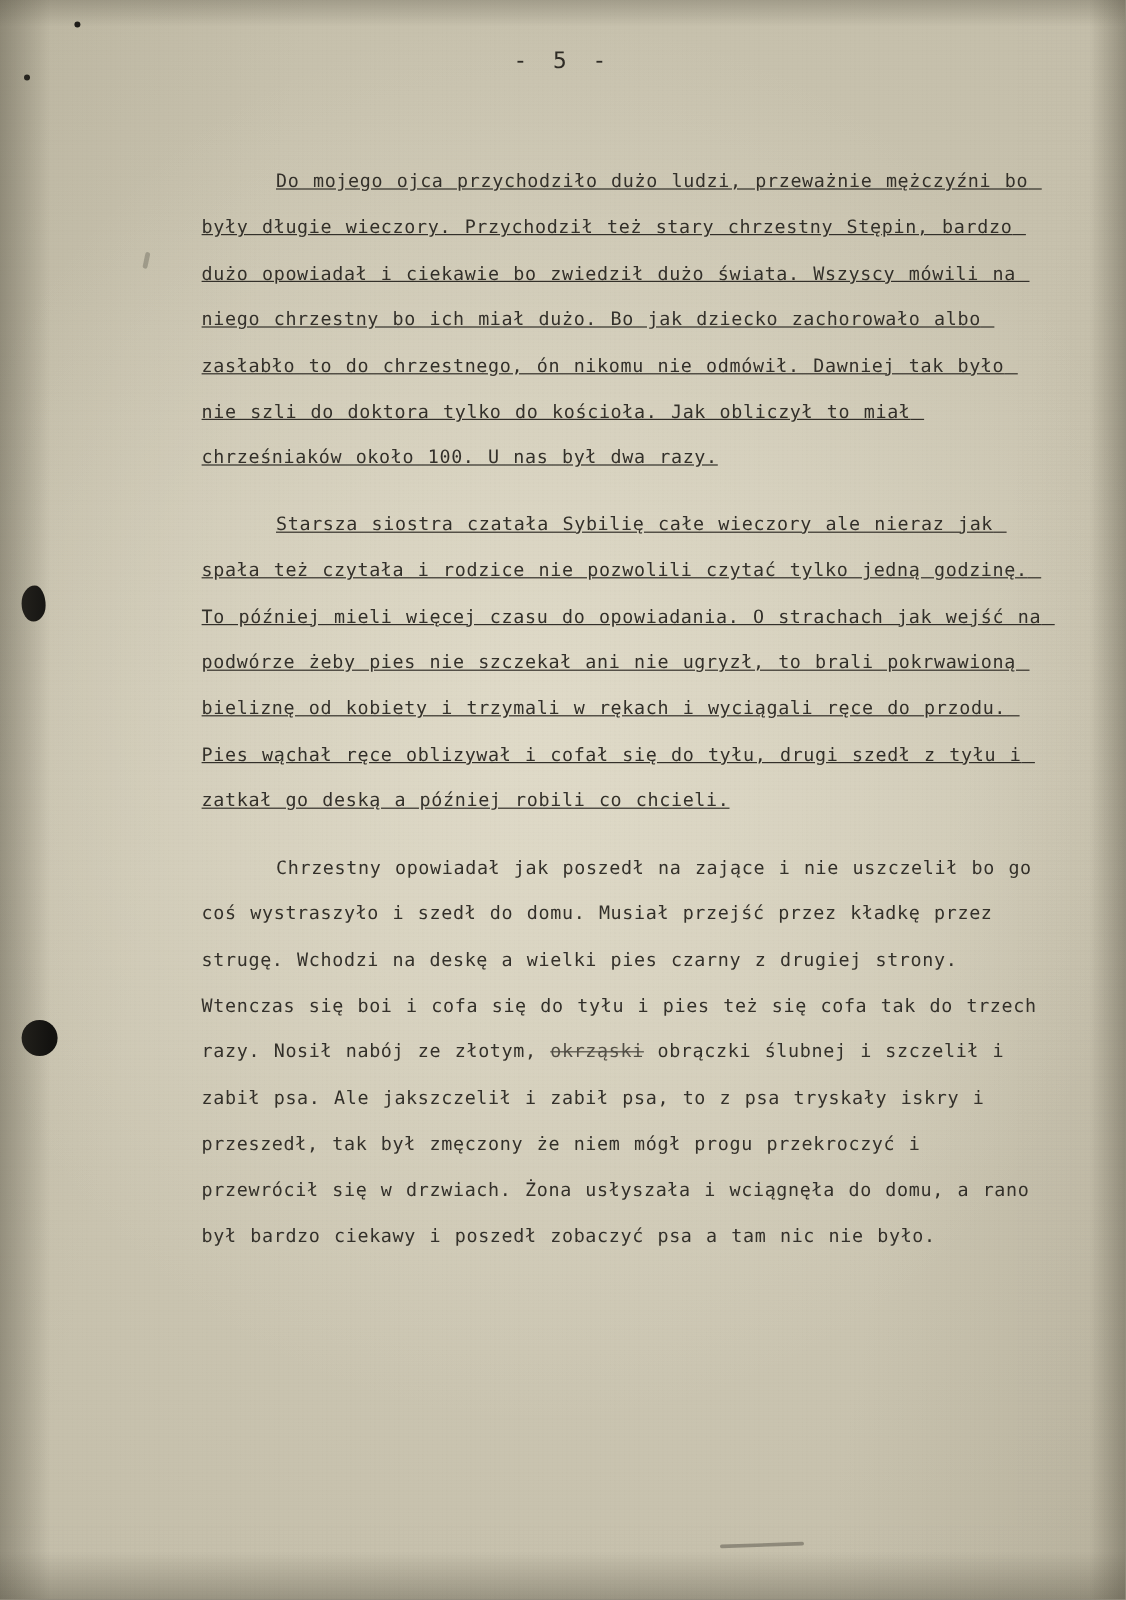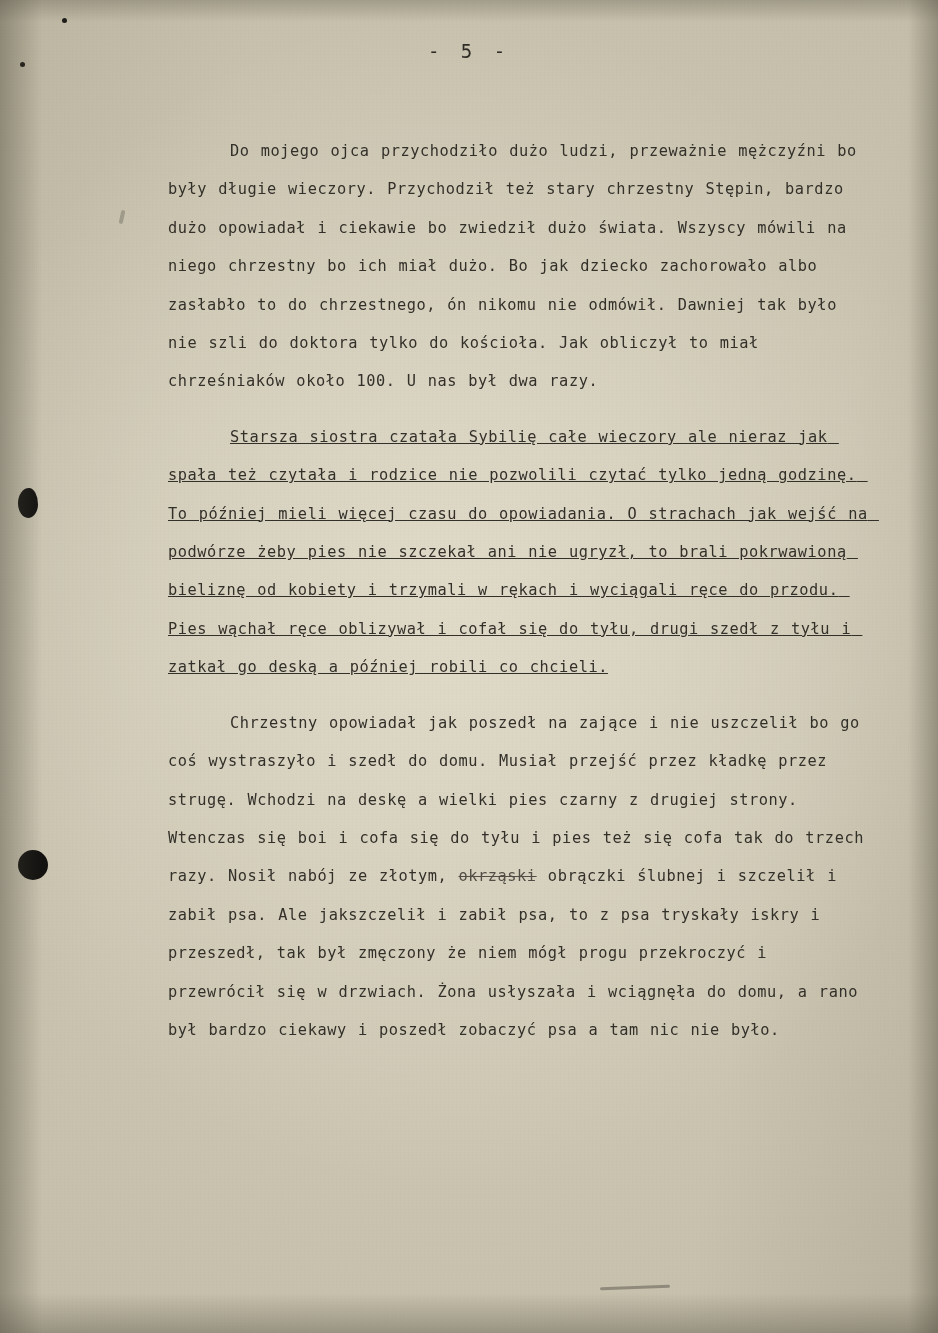--- a/index.html
+++ b/index.html
@@ -85,21 +85,21 @@
     line-height: 38.4px;
     letter-spacing: 0.55px;
     color: #33302a;
     word-spacing: 1.5px;
     white-space: pre-wrap;
   }
   .para .indent {
     display: inline-block;
     width: 62px;
   }
-  .para.p1 { margin-bottom: 17px; }
+  .para.p1 { margin-bottom: 17px; text-decoration: underline; }
   .para.p2 { margin-bottom: 17px; text-decoration: underline; }
 
   .struck {
     text-decoration: line-through;
     color: #3a3730;
     opacity: 0.85;
   }
 
   
   .blot {

